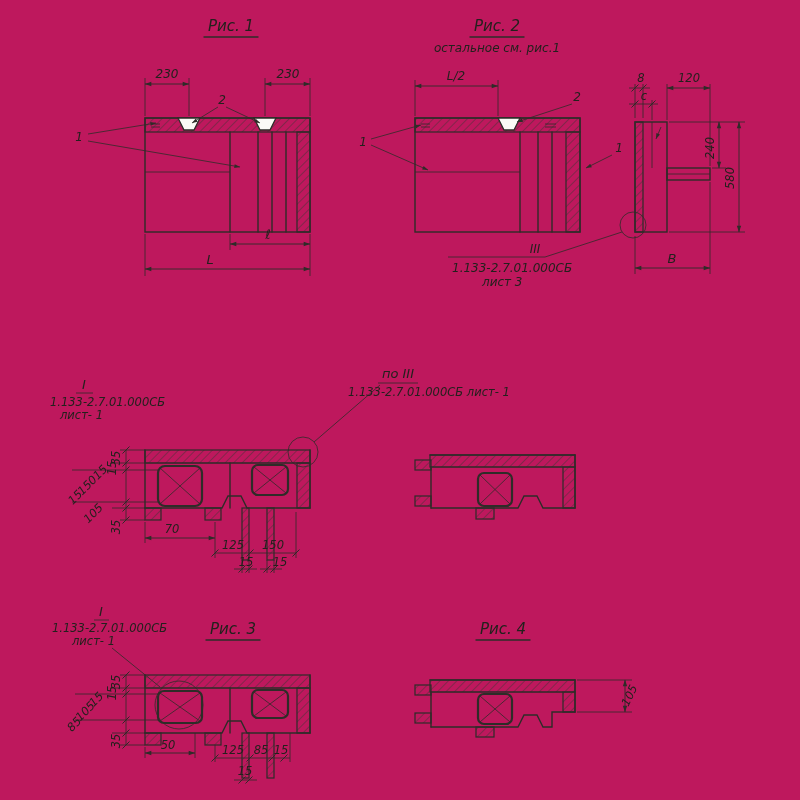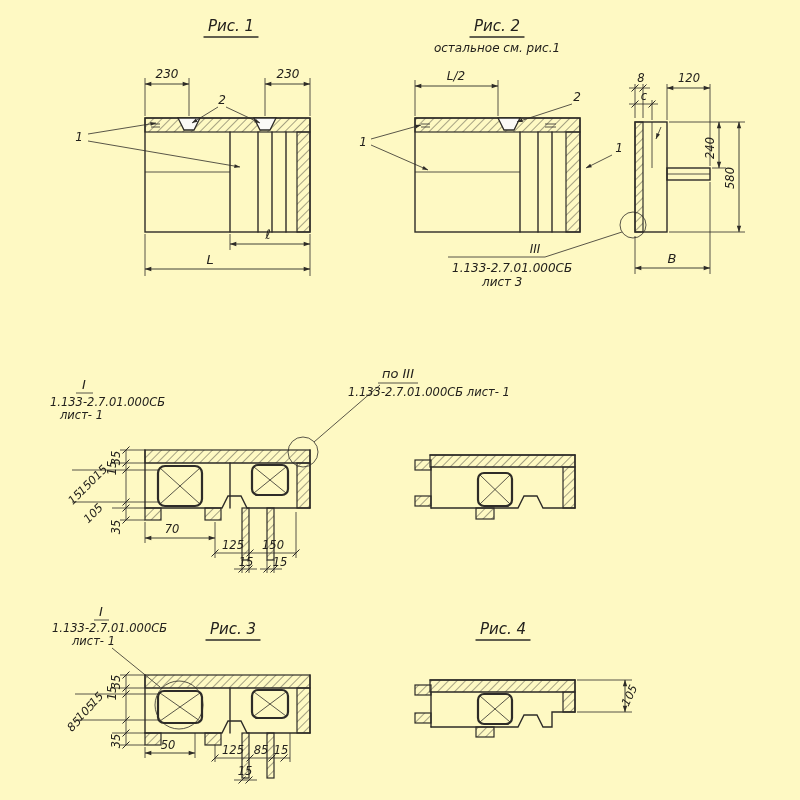--- a/index.html
+++ b/index.html
@@ -1,16 +1,16 @@
 <!DOCTYPE html>
 <html><head>
 <meta charset="utf-8">
 <style>
   html,body{margin:0;padding:0;background:#d9d9d9}
-  .sheet{width:800px;height:800px;background:#fef9c3;position:relative;overflow:hidden}
+  .sheet{width:800px;height:800px;background:#be185d;position:relative;overflow:hidden}
   svg{display:block}
   .ln{stroke:#2e2c28;stroke-width:1.4;fill:none;stroke-linecap:round}
   .thick{stroke:#2e2c28;stroke-width:2.2;fill:none;stroke-linejoin:round}
   .thin{stroke:#2e2c28;stroke-width:0.8;fill:none}
   .dim{stroke:#2e2c28;stroke-width:0.9;fill:none}
   .hat{fill:url(#hatch);stroke:#2e2c28;stroke-width:1.2}
   .cut{fill:#fbfaf6;stroke:#2e2c28;stroke-width:1.3}
   .txt{font:italic 15px "DejaVu Sans",sans-serif;fill:#23211d}
   .t13{font:italic 13px "DejaVu Sans",sans-serif;fill:#23211d}
   .t12{font:italic 12px "DejaVu Sans",sans-serif;fill:#23211d}

